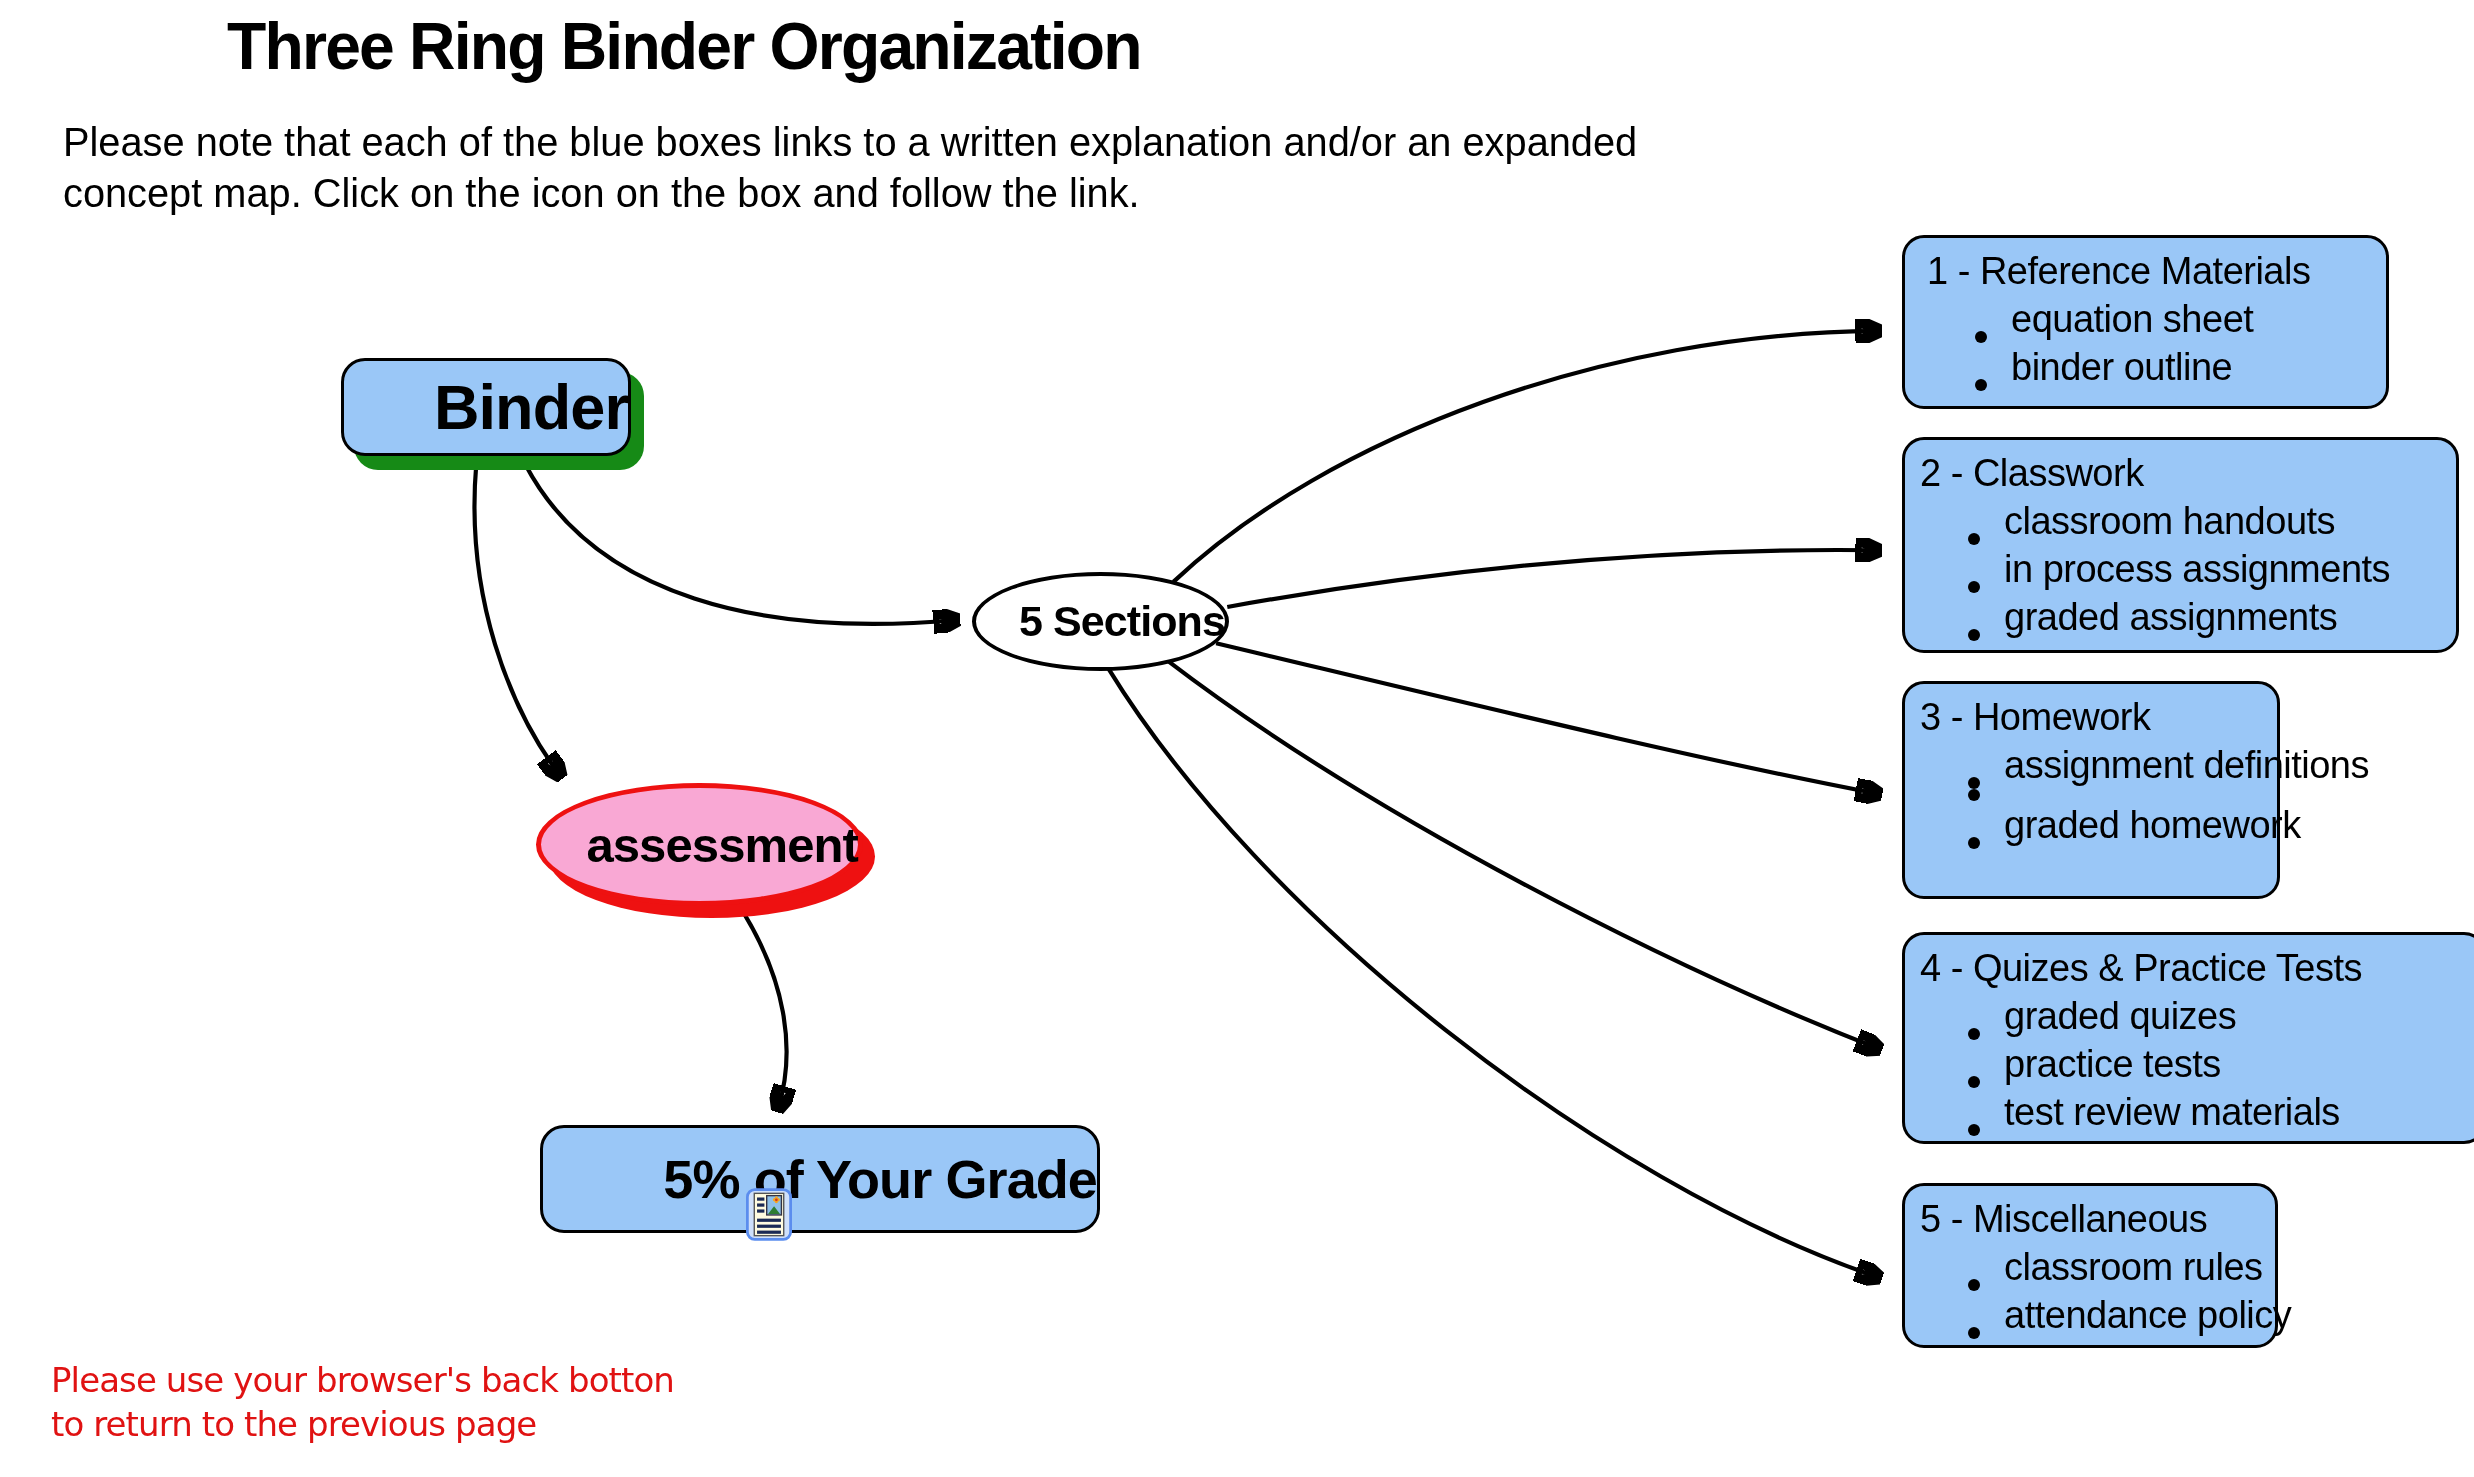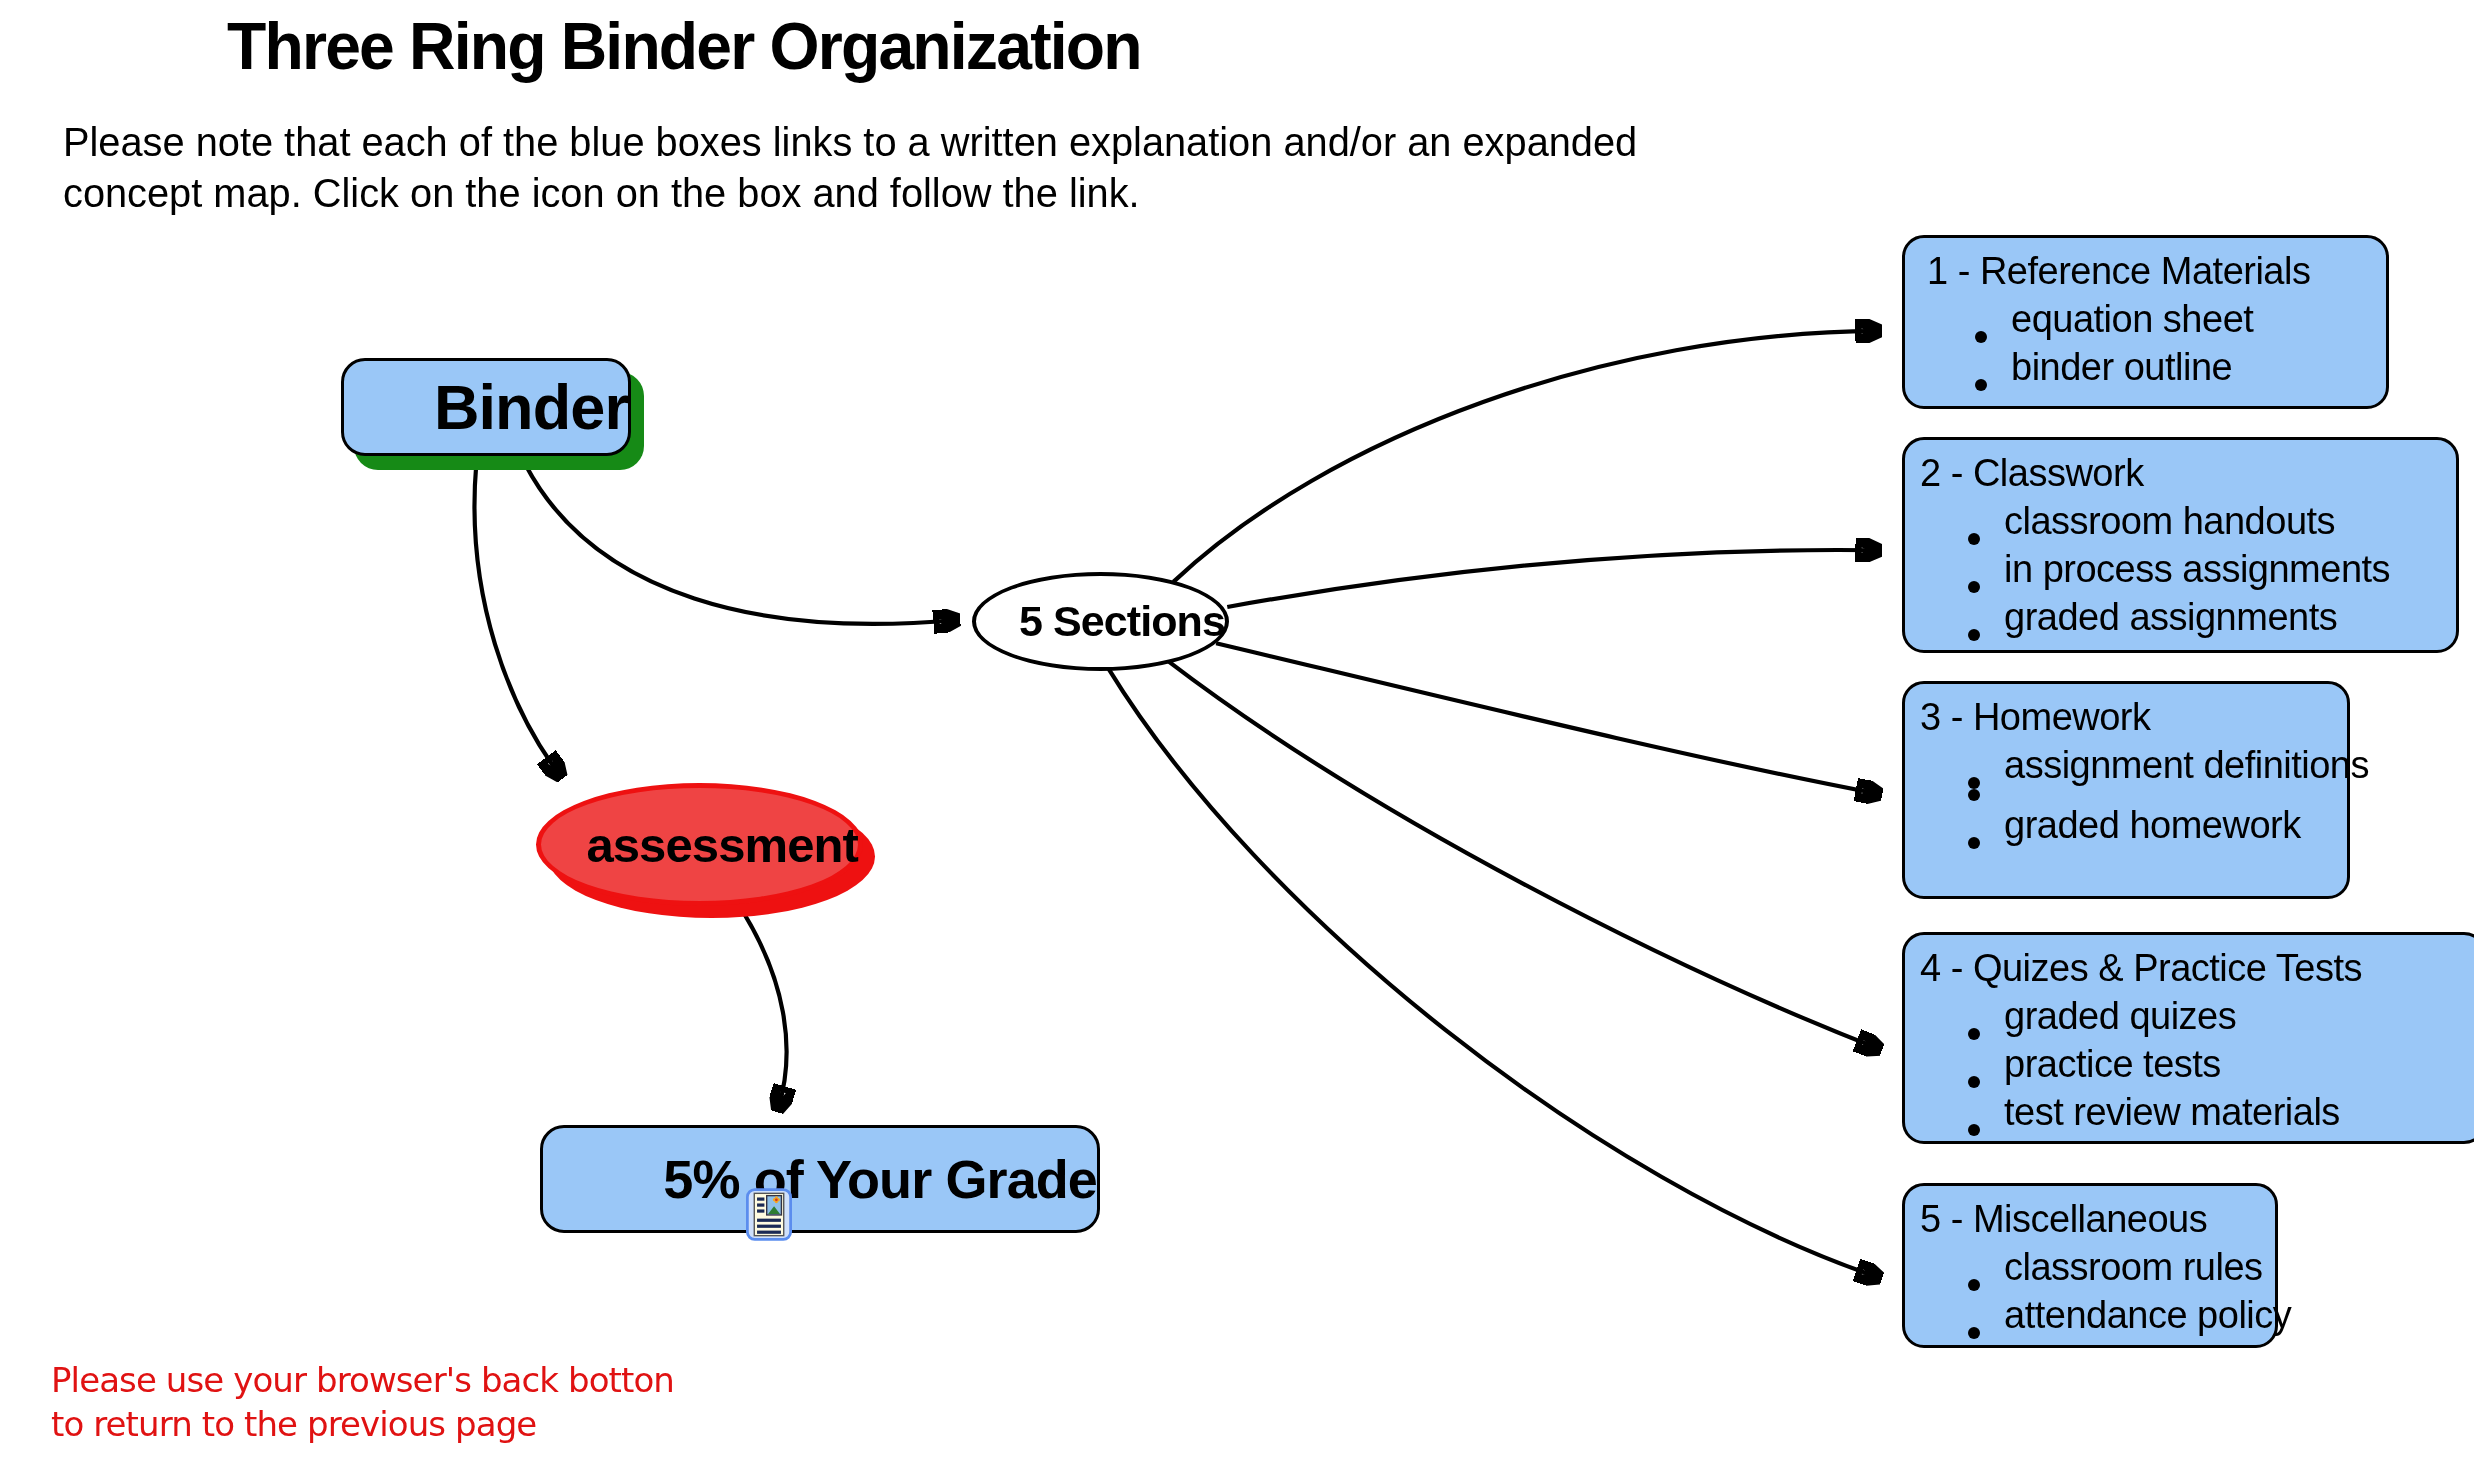--- a/index.html
+++ b/index.html
@@ -35,37 +35,37 @@
   .node{position:absolute;z-index:2;display:flex;align-items:center;justify-content:flex-end;
         font-weight:bold;color:#000;box-sizing:border-box;white-space:nowrap;}
   .bluebox{background:#9ac7f7;border:3.7px solid #000;border-radius:24px;}
   #binder-node{left:341px;top:358px;width:290px;height:98px;
     font-size:63px;font-family:"Liberation Sans",sans-serif;letter-spacing:-0.9px;
     box-shadow:13px 14px 0 #168a16;}
   #sections-node{left:972px;top:572px;width:257px;height:99px;
     background:#fff;border:4.2px solid #000;border-radius:50%;
     font-size:43px;font-family:"Liberation Sans",sans-serif;letter-spacing:-0.9px;}
   #assessment-node{left:536px;top:783px;width:327px;height:123px;
-    background:#ef4444;border:5.6px solid #ee1111;border-radius:50%;
+    background:#f9a8d4;border:5.6px solid #ee1111;border-radius:50%;
     font-size:49px;font-family:"Liberation Sans",sans-serif;letter-spacing:-0.9px;
     box-shadow:12px 12px 0 #ee1111;}
   #grade-node{left:496px;top:1125px;width:560px;height:108px;
     font-size:54px;font-family:"Liberation Sans",sans-serif;letter-spacing:-0.9px;margin-left:44px;}
   #grade-link-icon{position:absolute;left:746px;top:1188px;z-index:3;cursor:pointer;}
   
   .section-box{
     position:absolute;left:1902px;z-index:2;box-sizing:border-box;
     background:#9ac7f7;border:3.7px solid #000;border-radius:22px;
     padding:9.3px 13px 7.4px 15px;
     font-family:"Liberation Sans",sans-serif;
     font-size:38px;line-height:48px;color:#000;letter-spacing:-0.5px;white-space:nowrap;
   }
   #section-box-1{top:235px;width:487px;height:174px;padding-left:22px;}
   #section-box-2{top:437px;width:557px;height:216px;}
-  #section-box-3{top:681px;width:448px;height:218px;}
+  #section-box-3{top:681px;width:378px;height:218px;}
   #section-box-4{top:932px;width:584px;height:212px;}
   #section-box-5{top:1183px;width:376px;height:165px;}
   .bullet-row{display:flex;align-items:flex-end;}
   .dot{width:12px;height:12px;border-radius:50%;background:#000;
        margin-left:48px;margin-right:24px;flex:0 0 auto;}
   
   .footer-note{
     position:absolute;left:51px;top:1359px;
     font-size:34px;line-height:1.28;color:#e01212;letter-spacing:-0.9px;white-space:nowrap;
   }

